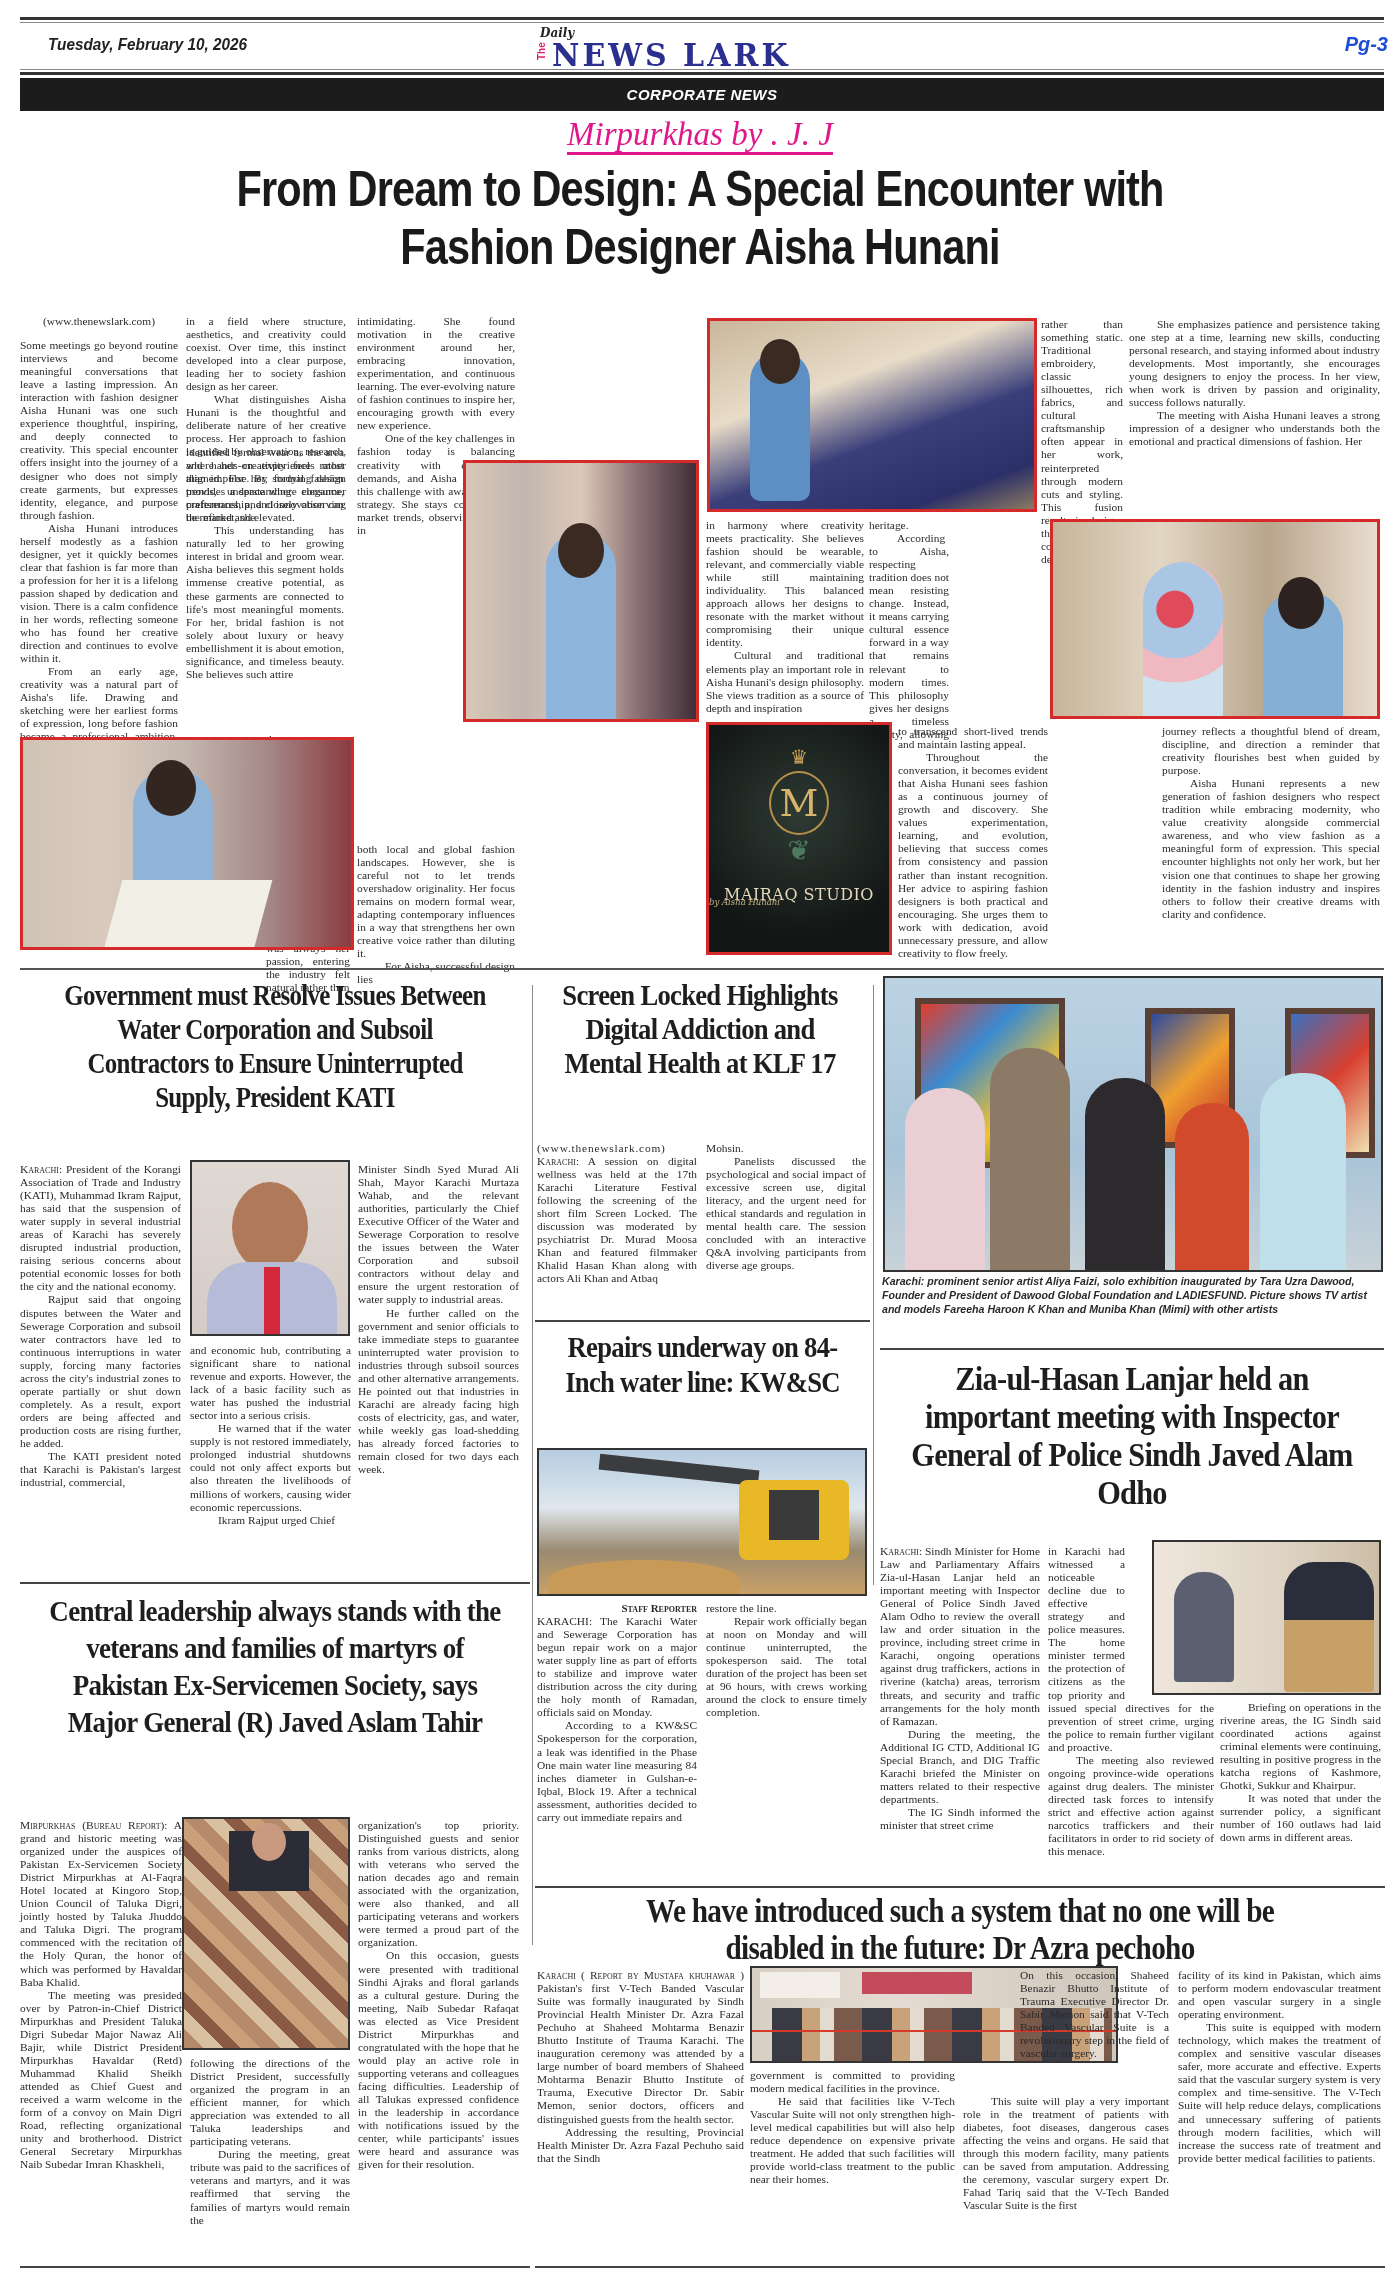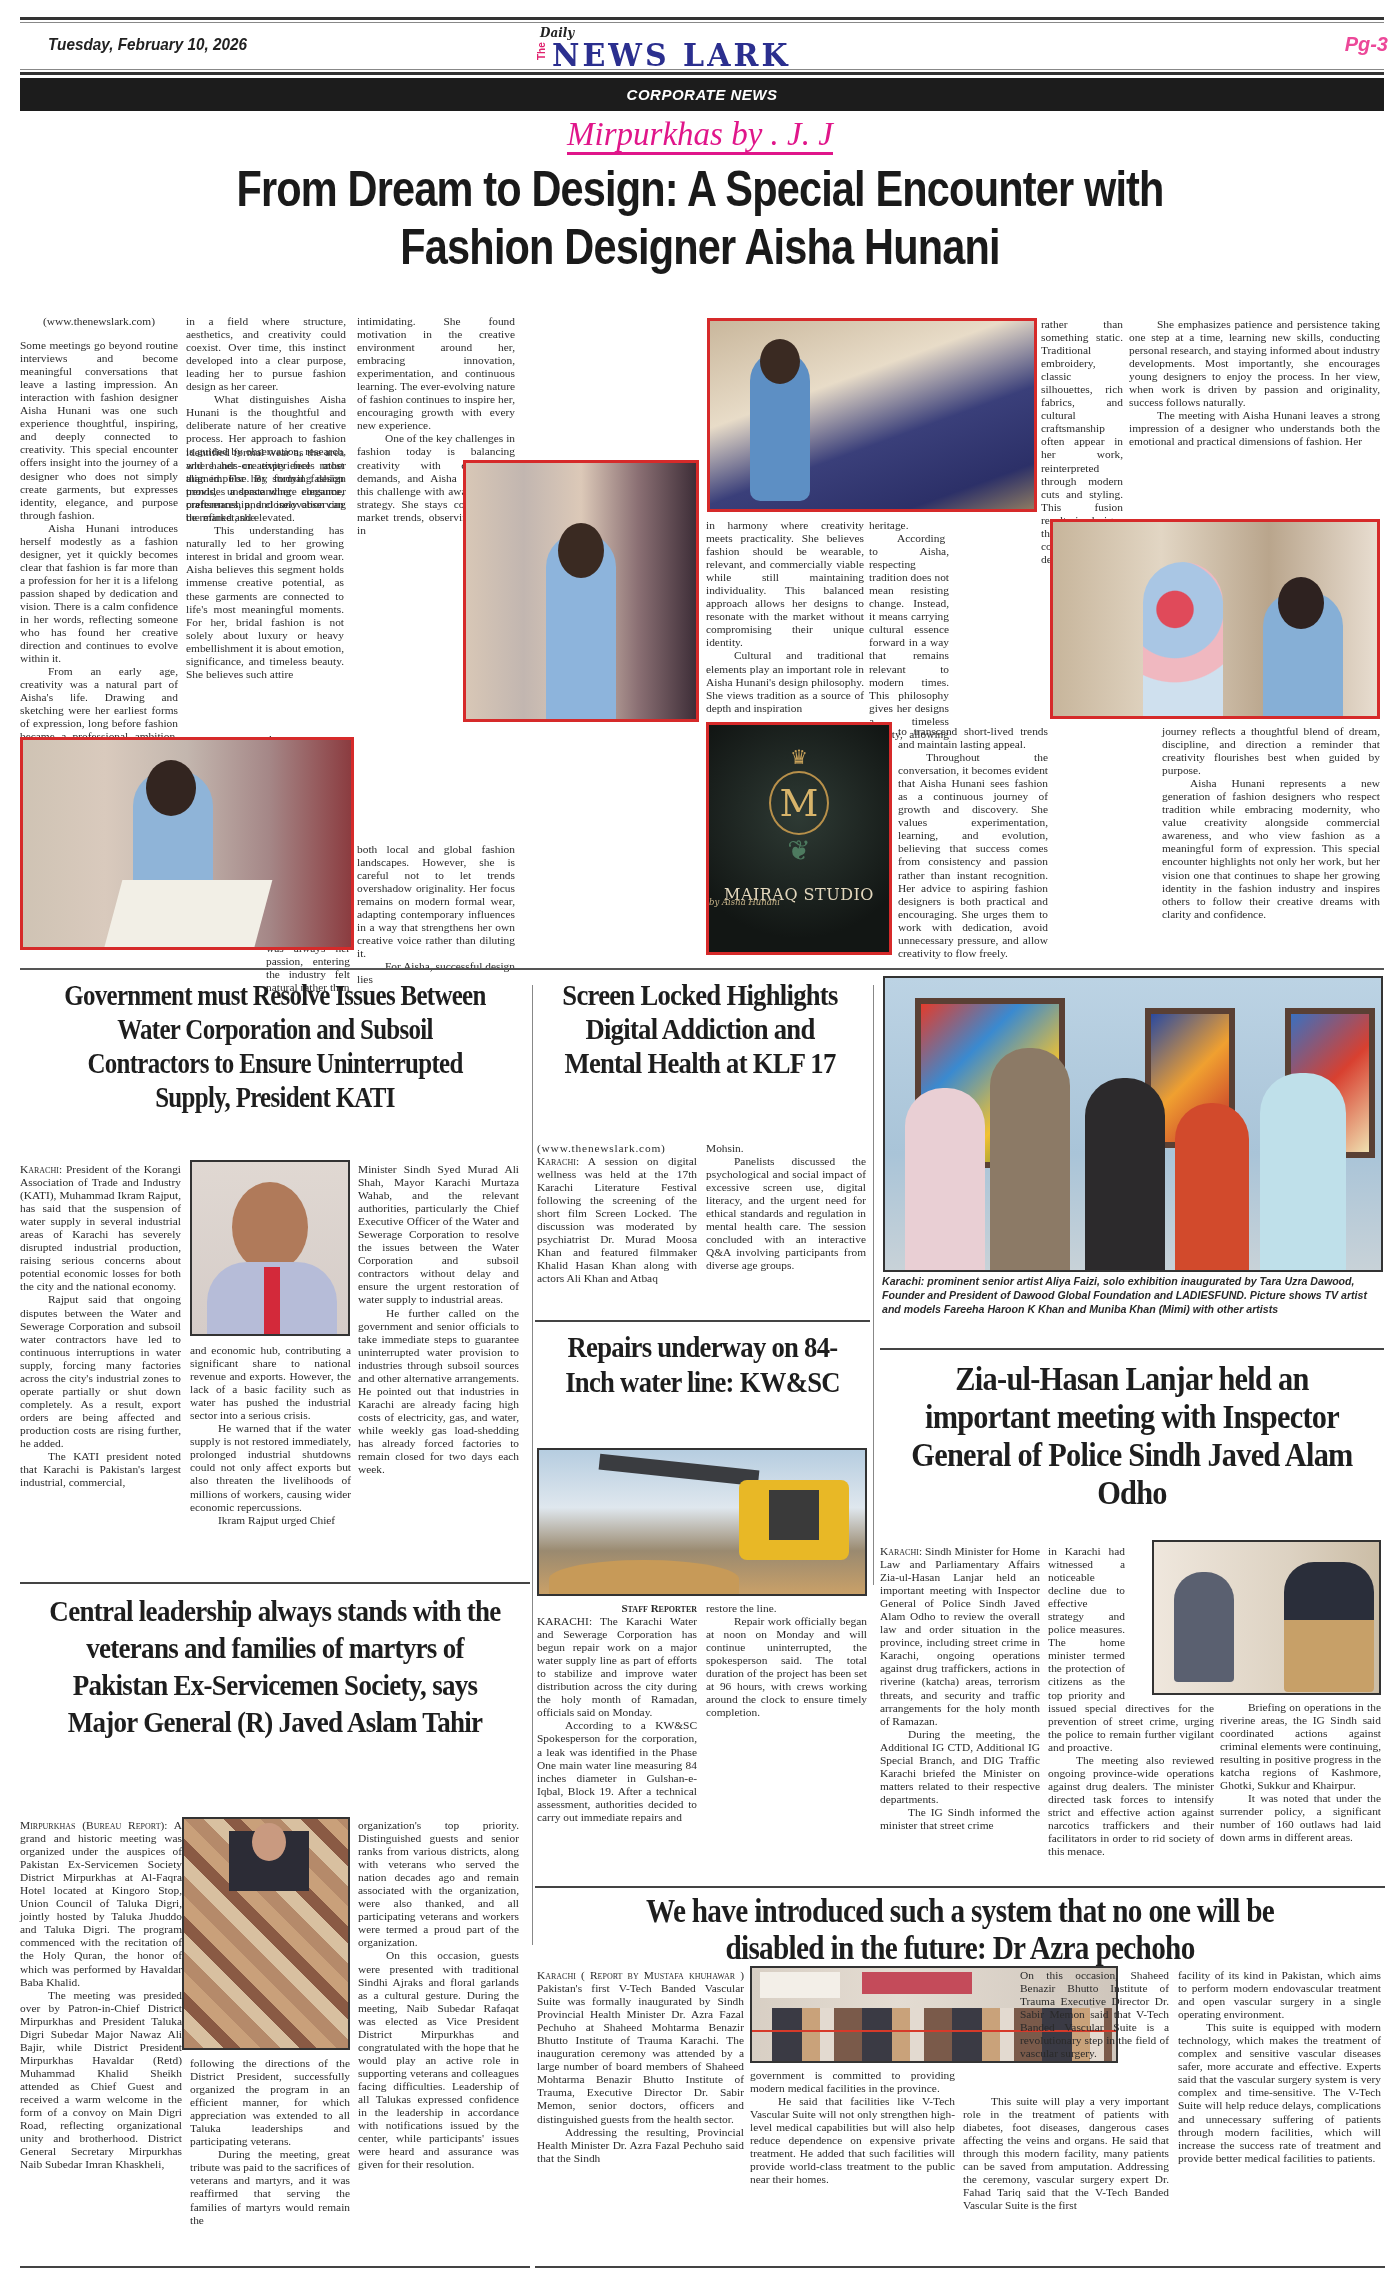--- a/index.html
+++ b/index.html
@@ -21,41 +21,41 @@
 <body>
 
 <div class="rule" style="left:20px;top:17px;width:1364px;height:3px;background:#333"></div>
 <div class="rule" style="left:20px;top:22px;width:1364px;height:1px;background:#888"></div>
 <div class="abs" style="left:48px;top:35px;font-family:'Liberation Sans',sans-serif;font-style:italic;font-weight:bold;font-size:17px;color:#222;transform:scaleX(0.9);transform-origin:left">Tuesday, February 10, 2026</div>
 <div class="abs" style="left:540px;top:26px;width:330px;height:50px">
   <div class="abs" style="left:0;top:0;font-family:'DejaVu Serif',serif;font-weight:bold;font-style:italic;font-size:12px;color:#222">Daily</div>
   <div class="abs" style="left:-4px;top:34px;transform:rotate(-90deg);transform-origin:left top;font-family:'Liberation Sans',sans-serif;font-weight:bold;font-size:10px;color:#e0226e">The</div>
   <div class="abs" style="left:12px;top:11px;font-family:'DejaVu Serif',serif;font-weight:bold;font-size:30px;letter-spacing:3px;color:#2b2f8f;transform:scaleY(1.05)">NEWS LARK</div>
 </div>
-<div class="abs" style="right:12px;top:33px;font-family:'Liberation Sans',sans-serif;font-style:italic;font-weight:bold;font-size:20px;color:#ec4899">Pg-3</div>
+<div class="abs" style="right:12px;top:33px;font-family:'Liberation Sans',sans-serif;font-style:italic;font-weight:bold;font-size:20px;color:#1d4ed8">Pg-3</div>
 <div class="rule" style="left:20px;top:69px;width:1364px;height:1px;background:#888"></div>
 <div class="rule" style="left:20px;top:72px;width:1364px;height:3px;background:#333"></div>
 <div class="abs" style="left:20px;top:78px;width:1364px;height:33px;background:#1c1c1c;color:#fff;text-align:center;font-family:'Liberation Sans',sans-serif;font-style:italic;font-weight:bold;font-size:15px;line-height:33px;letter-spacing:0.5px"><span>CORPORATE NEWS</span></div>
 
 <div class="abs" style="left:0;top:114px;width:1400px;text-align:center">
   <span style="font-family:'Liberation Serif',serif;font-style:italic;font-size:33px;color:#e0168a;border-bottom:3px solid #e0168a;line-height:40px">Mirpurkhas by . J. J</span>
 </div>
 <div class="abs" style="left:0;top:160px;width:1400px;text-align:center;font-family:'Liberation Sans',sans-serif;font-weight:bold;font-size:50px;line-height:58px;color:#1a1a1a;letter-spacing:-1px;transform:scaleX(0.83);transform-origin:center">
   <div>From Dream to Design: A Special Encounter with</div>
   <div>Fashion Designer Aisha Hunani</div>
 </div>
 
 <div class="col txt" style="left:20px;top:315px;width:158px">
   <div style="text-align:center;margin-bottom:11px">(www.thenewslark.com)</div>
   <p class="ni">Some meetings go beyond routine interviews and become meaningful conversations that leave a lasting impression. An interaction with fashion designer Aisha Hunani was one such experience thoughtful, inspiring, and deeply connected to creativity. This special encounter offers insight into the journey of a designer who does not simply create garments, but expresses identity, elegance, and purpose through fashion.</p>
   <p>Aisha Hunani introduces herself modestly as a fashion designer, yet it quickly becomes clear that fashion is far more than a profession for her it is a lifelong passion shaped by dedication and vision. There is a calm confidence in her words, reflecting someone who has found her creative direction and continues to evolve within it.</p>
   <p>From an early age, creativity was a natural part of Aisha's life. Drawing and sketching were her earliest forms of expression, long before fashion became a professional ambition. She instinctively knew that her imagination belonged</p>
 </div>
 <div class="col txt" style="left:186px;top:315px;width:160px">
-  <p class="ni">in a field where structure, aesthetics, and creativity could coexist. Over time, this instinct developed into a clear purpose, leading her to pursue fashion design as her career.</p>
+  <p class="ni">in a field where structure, aesthetics, and creativity could coexist. Over time, this instinct developed into a clear purpose, leading her to society fashion design as her career.</p>
   <p>What distinguishes Aisha Hunani is the thoughtful and deliberate nature of her creative process. Her approach to fashion is guided by observation, research, and hands-on experience rather than impulse. By studying design trends, understanding consumer preferences, and closely observing the market, she</p>
 </div>
 <div class="col txt" style="left:186px;top:446px;width:158px">
   <p class="ni">identified formal wear as the area where her creativity feels most aligned. For her, formal fashion provides a space where elegance, craftsmanship, and innovation can be refined and elevated.</p>
   <p>This understanding has naturally led to her growing interest in bridal and groom wear. Aisha believes this segment holds immense creative potential, as these garments are connected to life's most meaningful moments. For her, bridal fashion is not solely about luxury or heavy embellishment it is about emotion, significance, and timeless beauty. She believes such attire</p>
 </div>
 <div class="col txt" style="left:266px;top:733px;width:84px">
   <p class="ni">deserves thoughtful design, refined aesthetics, and a balance between modernity and tradition.</p>
   <p>Speaking about her journey as a woman in the fashion industry, Aisha maintains a positive and confident perspective. Because fashion was always her passion, entering the industry felt natural rather than</p>
 </div>

